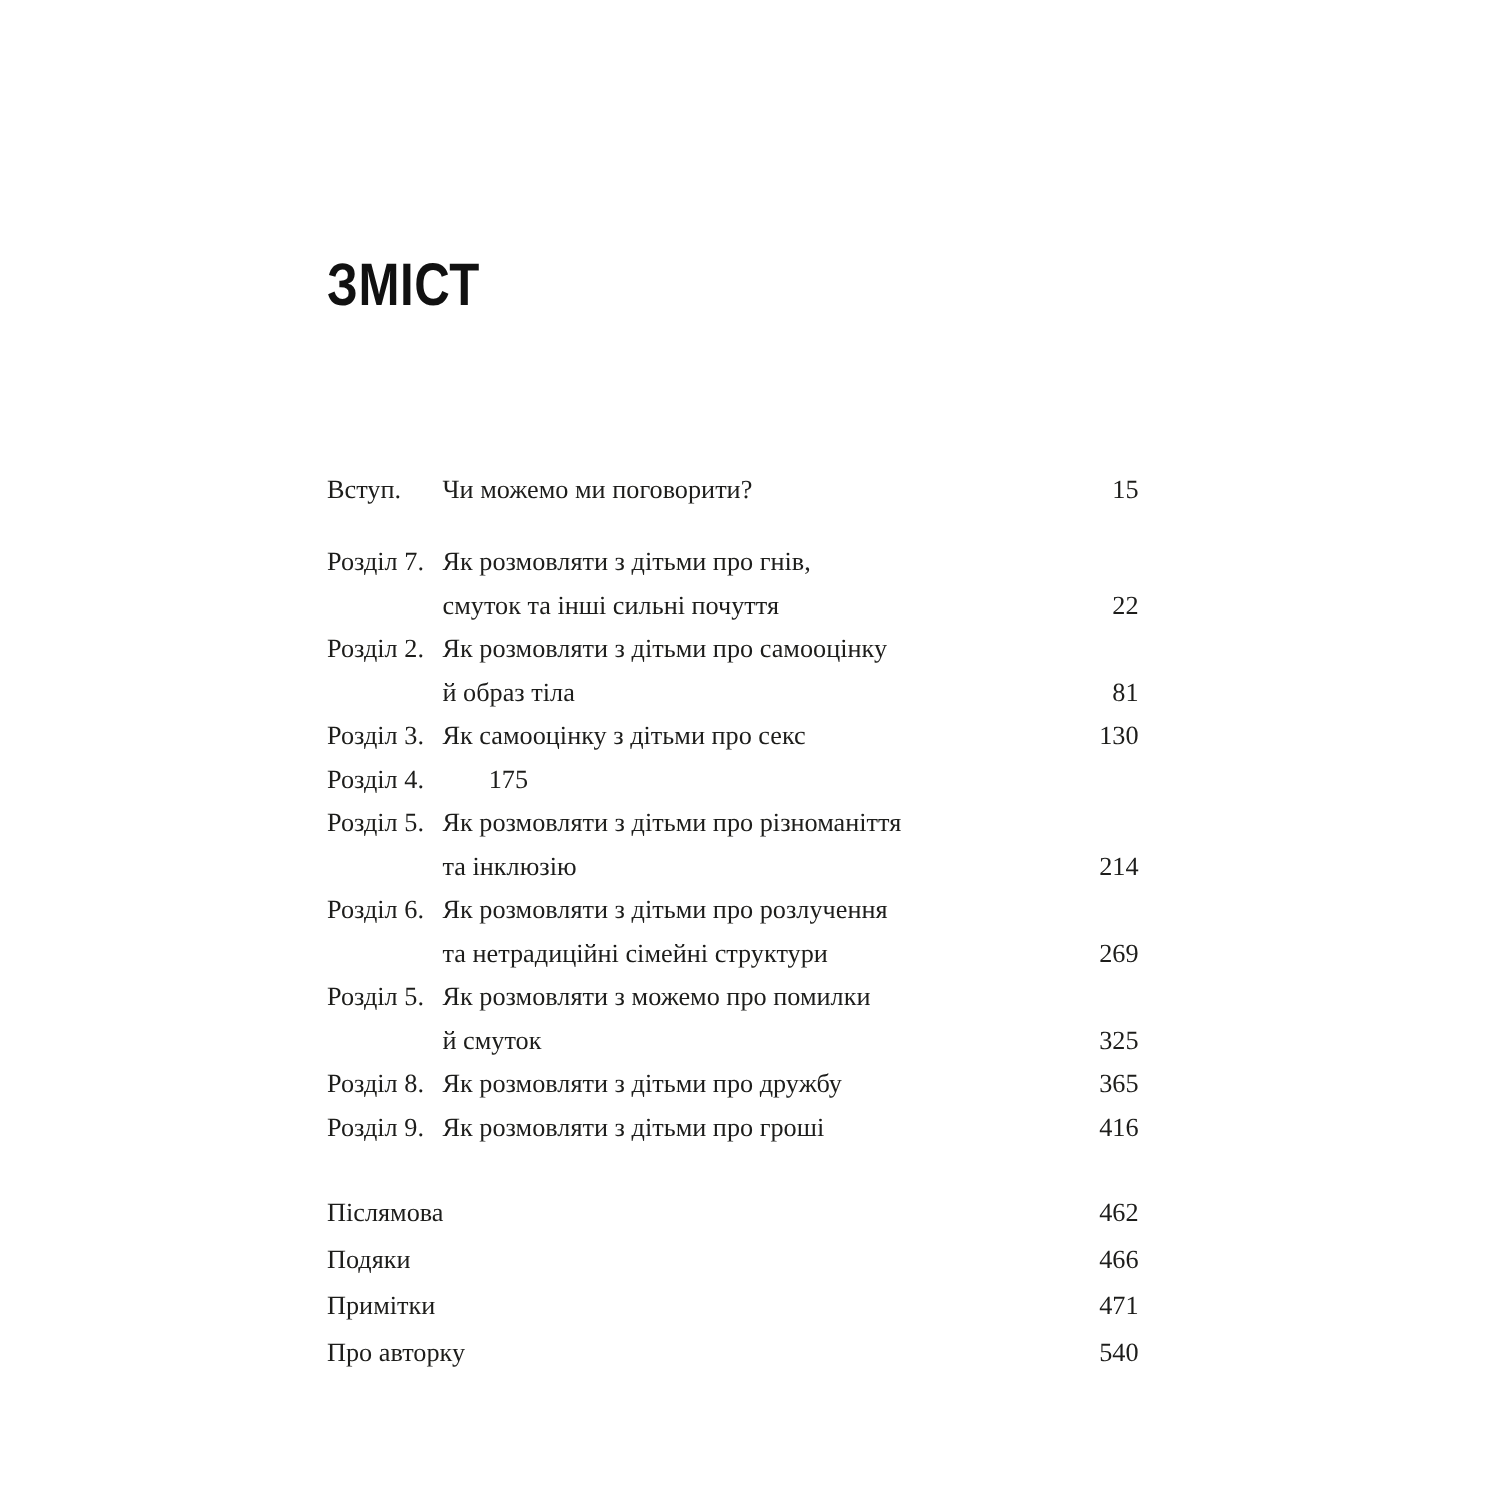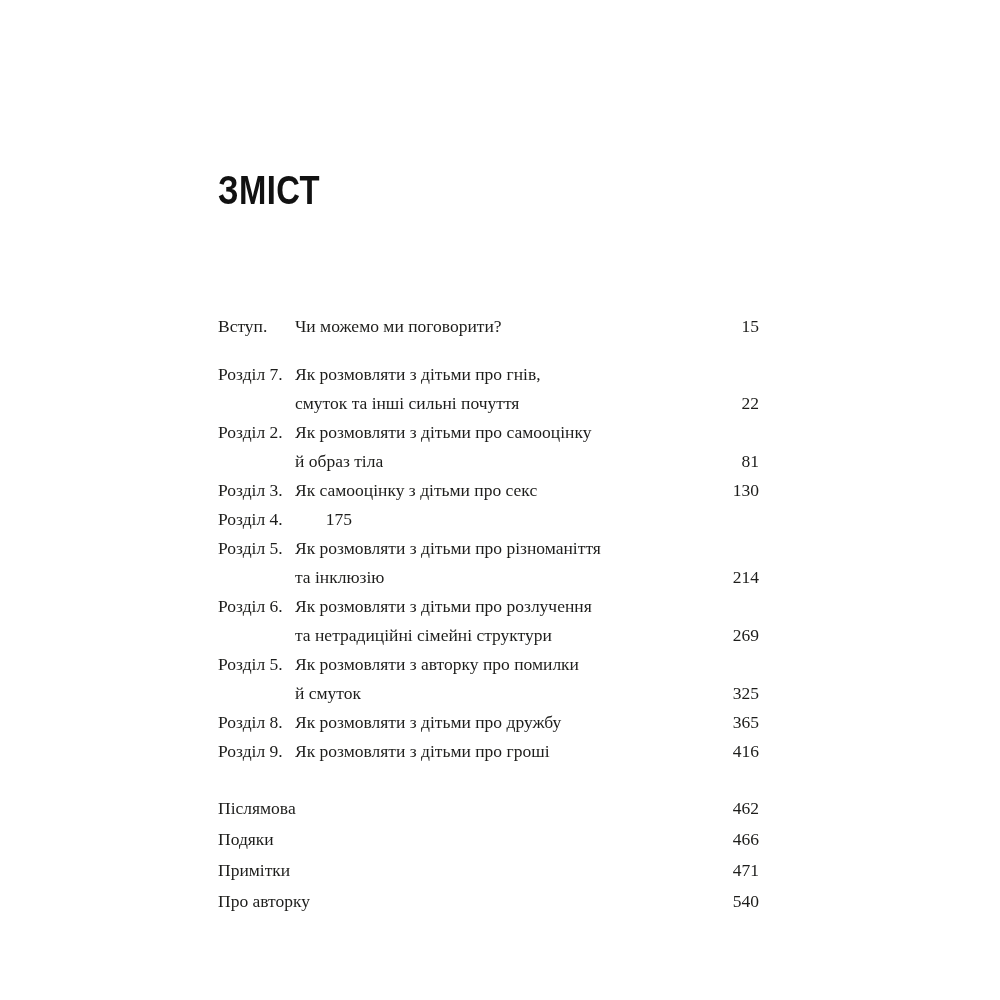--- a/index.html
+++ b/index.html
@@ -112,21 +112,21 @@
             <span class="text">Як розмовляти з дітьми про розлучення</span>
             <span class="pagenum"></span>
           </div>
           <div class="row">
             <span class="label"></span>
             <span class="text">та нетрадиційні сімейні структури</span>
             <span class="pagenum">269</span>
           </div>
           <div class="row">
             <span class="label">Розділ 5.</span>
-            <span class="text">Як розмовляти з авторку про помилки</span>
+            <span class="text">Як розмовляти з можемо про помилки</span>
             <span class="pagenum"></span>
           </div>
           <div class="row">
             <span class="label"></span>
             <span class="text">й смуток</span>
             <span class="pagenum">325</span>
           </div>
           <div class="row">
             <span class="label">Розділ 8.</span>
             <span class="text">Як розмовляти з дітьми про дружбу</span>

